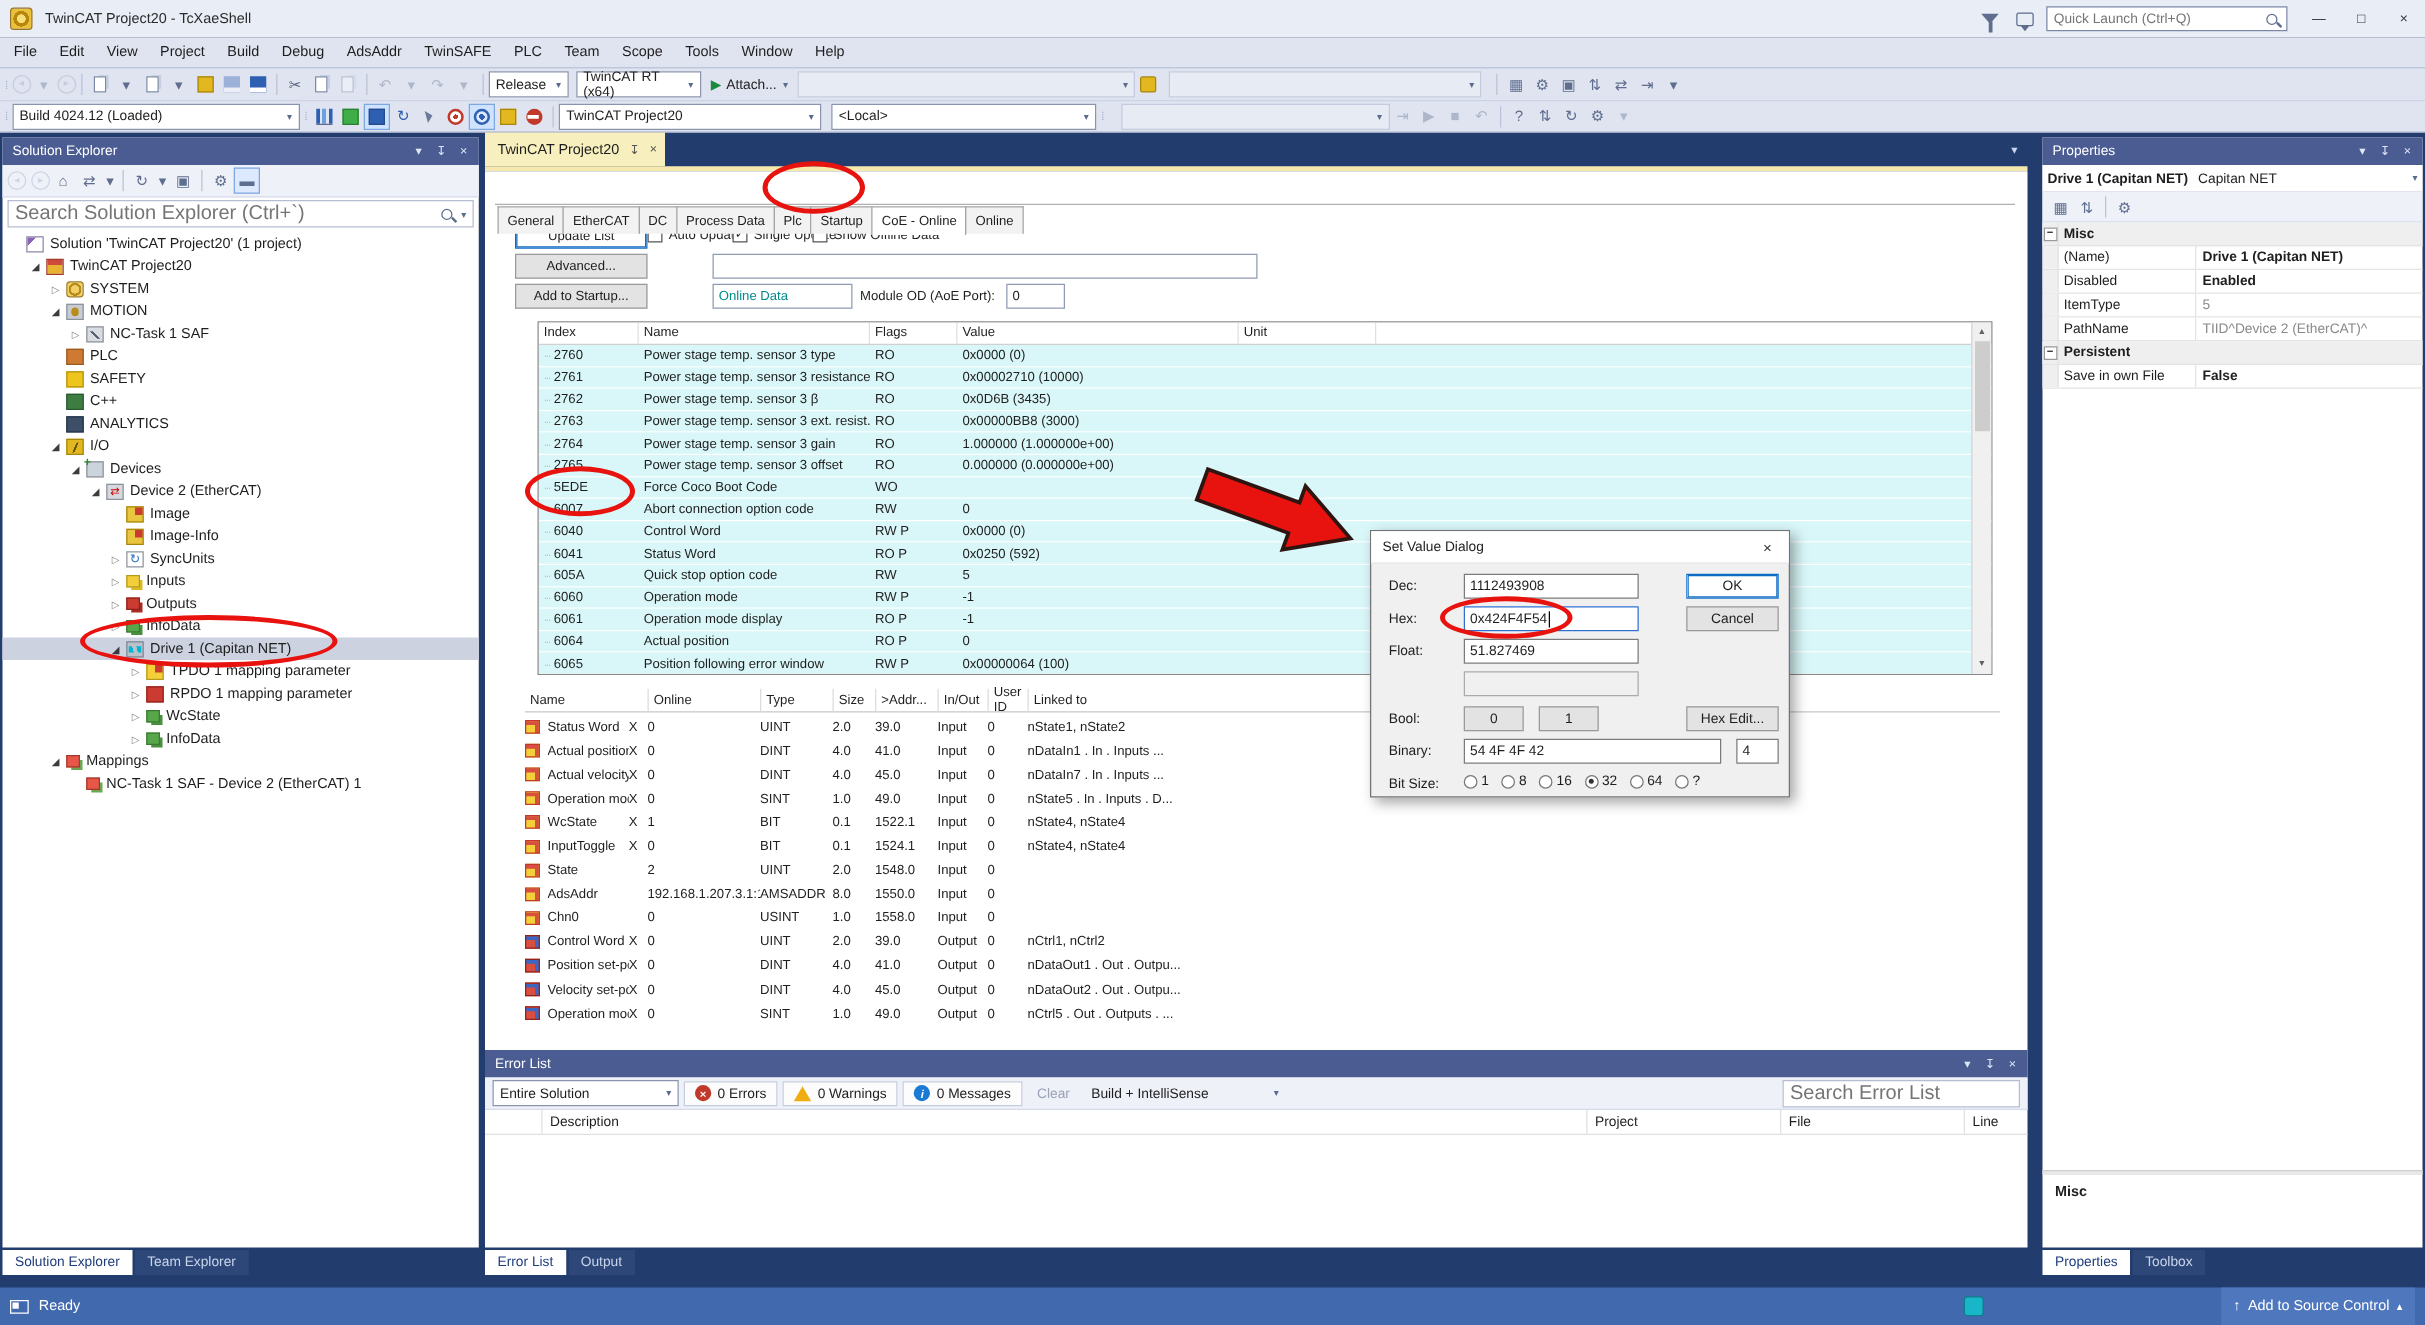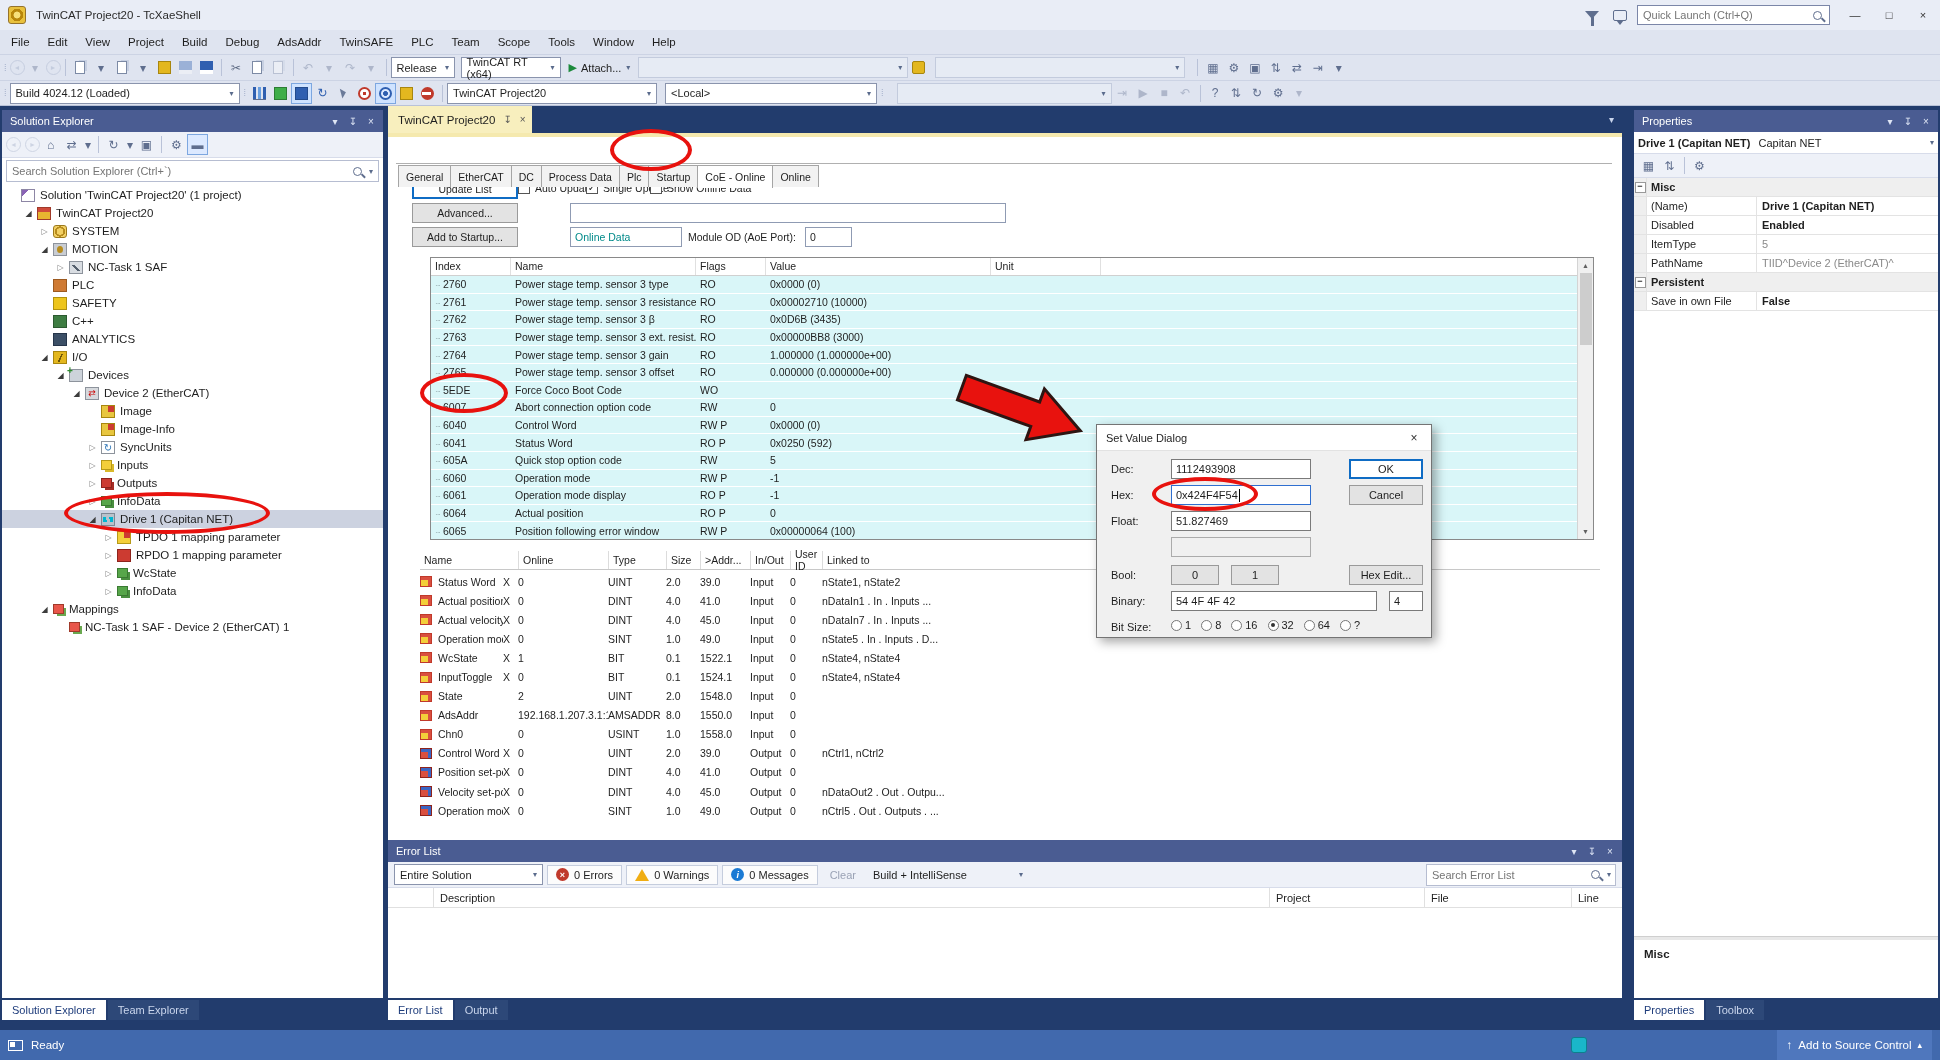--- a/index.html
+++ b/index.html
@@ -45,21 +45,21 @@
 .ic-noentry{width:13px;height:13px;border-radius:50%;background:#c0392b;position:relative;}
 .ic-noentry::after{content:"";position:absolute;left:1px;top:5px;width:9px;height:3px;background:#fff;}
 .ic-cursor{width:0;height:0;border-left:5px solid #6b7a99;border-top:5px solid transparent;border-bottom:5px solid transparent;transform:rotate(-15deg);}
 
 .panel{background:#fff;}
 .pttl{height:22px;background:#4a5c92;color:#fff;display:flex;align-items:center;padding:0 3px 0 8px;font-size:11px;}
 .pttl .sp{flex:1;}
 .pbtn{width:18px;height:18px;display:flex;align-items:center;justify-content:center;color:#dfe6f5;font-size:10px;}
 .ptools{height:26px;background:#eef1f8;display:flex;align-items:center;padding:0 4px;border-bottom:1px solid #d7dcea;}
 .psearch{height:22px;margin:2px 4px;border:1px solid #b6bdd1;background:#fff;display:flex;align-items:center;}
-.psearch input{flex:1;border:none;outline:none;font-size:11px;color:#6a6a6a;padding:0 5px;background:transparent;}
+.psearch input{flex:1;border:none;outline:none;font-size:16px;color:#6a6a6a;padding:0 5px;background:transparent;}
 .pressbtn{border:1px solid #7da7e0;background:#dce9ff;}
 
 .tree{position:absolute;left:0;top:76px;right:0;}
 .trow{height:18px;display:flex;align-items:center;font-size:11.5px;white-space:nowrap;}
 .trow.sel{background:#ccd2e0;}
 .texp{width:13px;flex:none;text-align:center;font-size:8px;color:#848484;}
 .expc::before{content:"▷";}
 .expe::before{content:"◢";color:#3c3c3c;}
 .ind0{padding-left:4px;}.ind1{padding-left:20px;}.ind2{padding-left:36px;}.ind3{padding-left:52px;}.ind4{padding-left:68px;}.ind5{padding-left:84px;align-items:center;}.ind6{padding-left:100px;}
 .ticon{width:14px;height:13px;flex:none;margin:0 5px 0 2px;position:relative;}
@@ -884,20 +884,21 @@
             <i class="i-out"></i>
           </span>
           <span class="v-nm">Position set-point</span>
           <span class="v-x">X</span>
           <span class="v-on">0</span>
           <span class="v-ty">DINT</span>
           <span class="v-sz">4.0</span>
           <span class="v-ad">41.0</span>
           <span class="v-io">Output</span>
           <span class="v-ui">0</span>
+          <span class="v-lk">nDataOut1 . Out . Outpu...</span>
         </div>
 
         <div class="vrow">
           <span class="v-ic">
             <i class="i-out"></i>
           </span>
           <span class="v-nm">Velocity set-point</span>
           <span class="v-x">X</span>
           <span class="v-on">0</span>
           <span class="v-ty">DINT</span>

